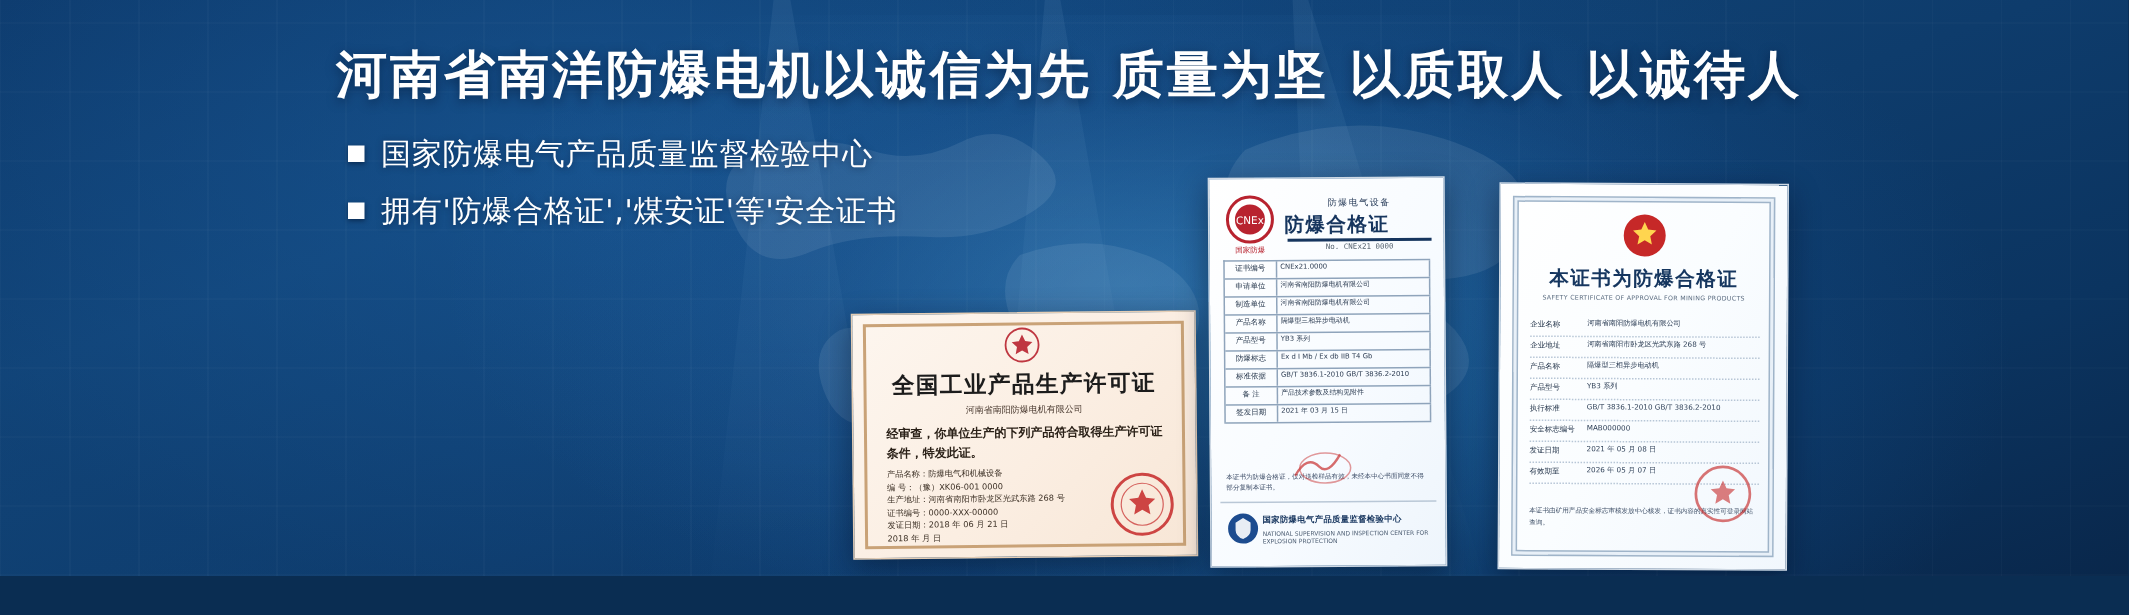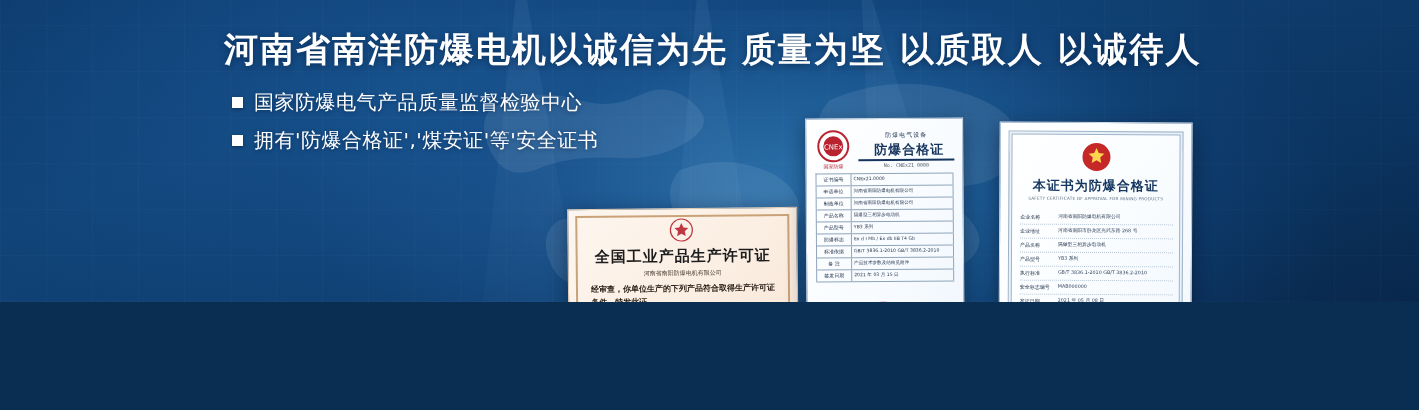--- a/index.html
+++ b/index.html
@@ -6,21 +6,21 @@
     margin: 0;
     padding: 0;
     background: #0a2d52;
   }
   body {
     font-family: "Liberation Sans", sans-serif;
   }
   .banner {
     position: relative;
     width: 1419px;
-    height: 302px;
+    height: 384px;
     overflow: hidden;
     background:
       radial-gradient(ellipse 680px 420px at 60% 62%, rgba(36,120,185,0.55) 0%, rgba(20,78,140,0.30) 45%, rgba(13,56,104,0) 72%),
       radial-gradient(ellipse 900px 520px at 28% 30%, rgba(28,96,165,0.45) 0%, rgba(16,64,120,0.20) 55%, rgba(10,45,88,0) 80%),
       linear-gradient(160deg, #0d3a6b 0%, #114477 28%, #0e3c6c 55%, #0b3460 78%, #09274b 100%);
     text-decoration: underline;
   }
   
   .bg-texture {
     position: absolute;
@@ -196,21 +196,21 @@
     left: 52px; right: 8px; top: 4px;
     text-align: center;
     font-family: "DejaVu Sans", sans-serif;
     font-size: 6px;
     color: #2b3f5c;
     letter-spacing: 1px;
   }
   #cert2 .c2-title {
     position: absolute;
     left: 50px; right: 18px; top: 14px;
-    text-align: right;
+    text-align: left;
     font-family: "DejaVu Sans", sans-serif;
     font-size: 13px;
     font-weight: bold;
     color: #16355e;
     letter-spacing: 1px;
   }
   #cert2 .c2-titlebar {
     position: absolute;
     left: 52px; right: 8px; top: 32px;
     height: 2px;

